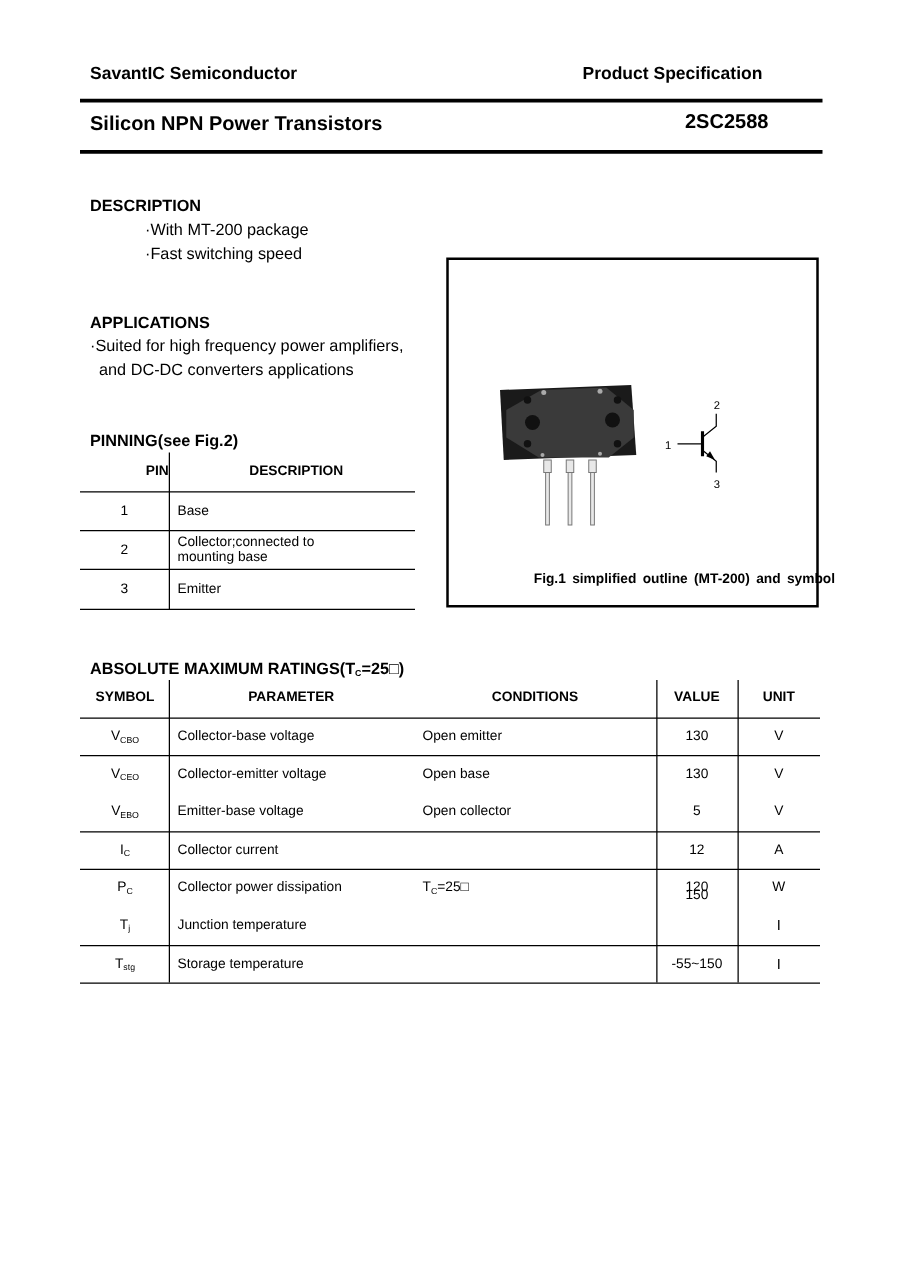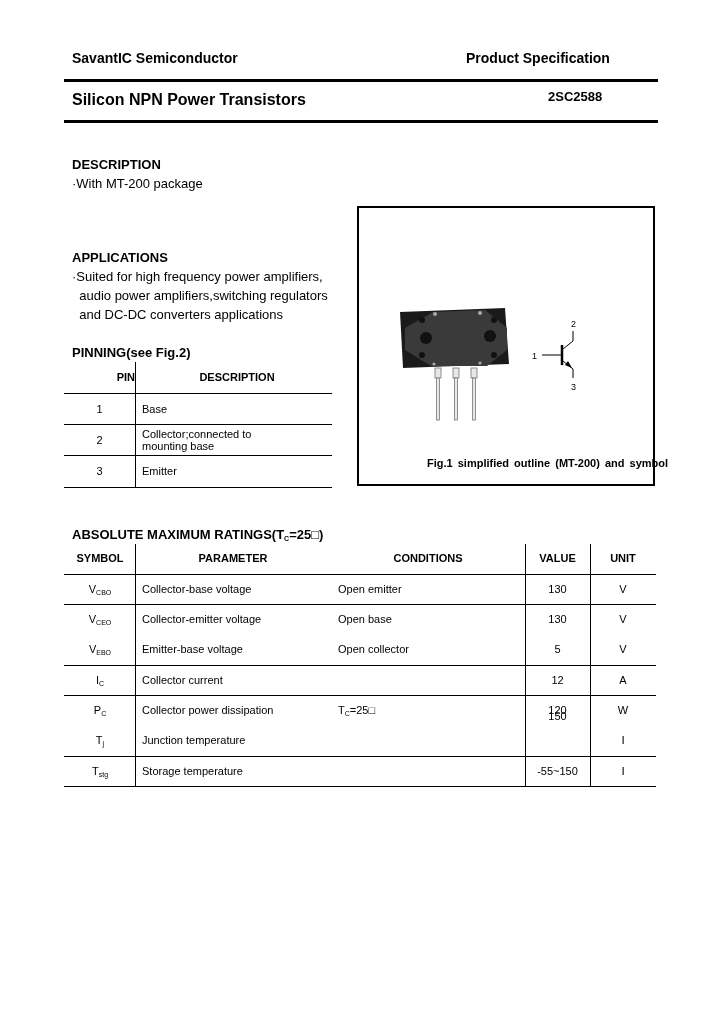--- a/index.html
+++ b/index.html
@@ -3,21 +3,21 @@
 <meta charset="utf-8">
 <style>
   html, body { margin: 0; padding: 0; background: #ffffff; }
   body { width: 720px; height: 1012px; position: relative; overflow: hidden;
          font-family: "Liberation Sans", sans-serif; color: #000; }
   .abs { position: absolute; }
   .hdr-left { left: 72px; top: 50px; font-size: 14px; font-weight: bold; }
   .hdr-right { left: 466px; top: 50px; font-size: 14px; font-weight: bold; }
   .rule { left: 64px; width: 594px; height: 3px; background: #000; }
   .title { left: 72px; top: 91px; font-size: 16px; font-weight: bold; }
-  .partno { left: 548px; top: 89px; font-size: 13px; font-weight: bold; }
+  .partno { left: 548px; top: 89px; font-size: 16px; font-weight: bold; }
   .sec-title { font-size: 13px; font-weight: bold; }
   .line { font-size: 13px; line-height: 19px; white-space: pre; }
   .list { left: 72px; }
   .pcell-a { position: absolute; left: 0; width: 71px; text-align: center; font-size: 11px; }
   .pcell-b { position: absolute; left: 78px; font-size: 11px; line-height: 12px; }
   .vline { position: absolute; background: #000; width: 1px; }
   .hline { position: absolute; background: #000; height: 1px; }
   .th { font-weight: bold; text-align: right; }
   
   .figbox { left: 357px; top: 206px; width: 298px; height: 280px;
@@ -38,28 +38,28 @@
 <body>
 
 <div class="abs hdr-left">SavantIC Semiconductor</div>
 <div class="abs hdr-right">Product Specification</div>
 <div class="abs rule" style="top:79px;"></div>
 <div class="abs title">Silicon NPN Power Transistors</div>
 <div class="abs partno">2SC2588</div>
 <div class="abs rule" style="top:120px;"></div>
 
 <div class="abs sec-title" style="left:72px; top:157px;">DESCRIPTION</div>
-<div class="abs list" style="top:174px;">
+<div class="abs list" style="top:174px;margin-left:44px;">
   <div class="line">·With MT-200 package</div>
+  <div class="line">·Fast switching speed</div>
 </div>
 
 <div class="abs sec-title" style="left:72px; top:250px;">APPLICATIONS</div>
 <div class="abs list" style="top:267px;">
   <div class="line">·Suited for high frequency power amplifiers,</div>
-  <div class="line">  audio power amplifiers,switching regulators</div>
   <div class="line">  and DC-DC converters applications</div>
 </div>
 
 <div class="abs sec-title" style="left:72px; top:345px;">PINNING(see Fig.2)</div>
 <div class="abs" style="left:64px; top:362px; width:268px; height:126px;">
   <div class="vline" style="left:71px; top:0; height:126px;"></div>
   <div class="hline" style="left:0; top:31px; width:268px;"></div>
   <div class="hline" style="left:0; top:62px; width:268px;"></div>
   <div class="hline" style="left:0; top:93px; width:268px;"></div>
   <div class="hline" style="left:0; top:125px; width:268px;"></div>

